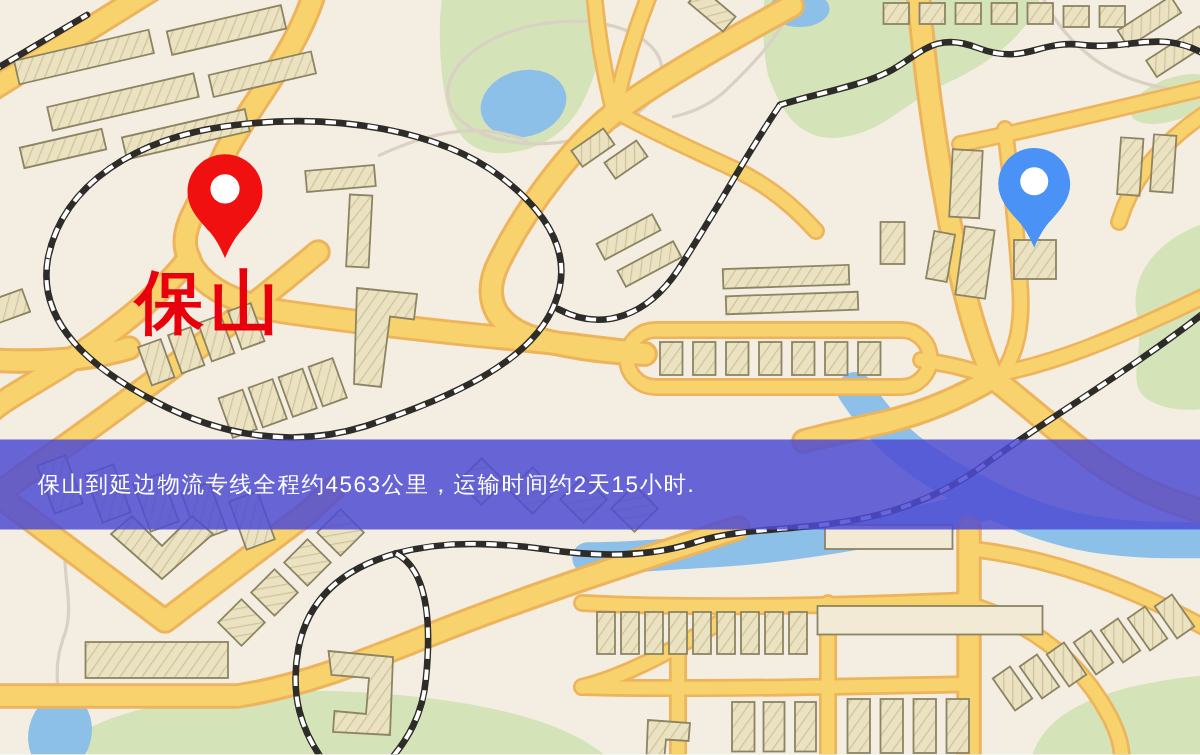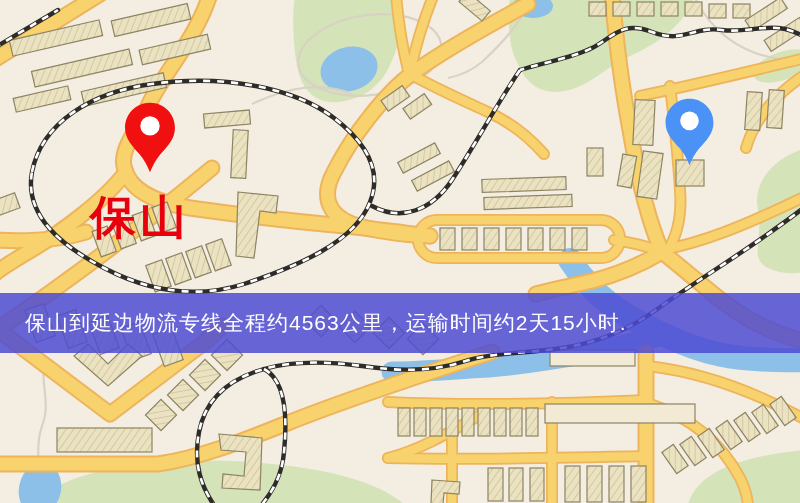--- a/index.html
+++ b/index.html
@@ -28,30 +28,30 @@
 
   
   .pin{position:absolute;}
   .pin svg{display:block;width:100%;height:100%;}
   .pin-origin{left:122px;top:100px;width:56px;height:74px;}
   .pin-origin path{fill:var(--origin-pin,#f01010);}
   .pin-dest{left:662px;top:96px;width:55px;height:71px;}
   .pin-dest path{fill:var(--dest-pin,#4b92f6);}
   .pin circle{fill:#ffffff;}
   .place-label{position:absolute;font-weight:700;line-height:1;white-space:nowrap;}
-  .label-origin{left:90px;top:178px;font-size:46px;letter-spacing:4px;color:var(--origin-label,#e8000d);margin-top:16px;}
+  .label-origin{left:90px;top:178px;font-size:46px;letter-spacing:4px;color:var(--origin-label,#e8000d);}
   .label-dest{left:637px;top:177px;font-size:47px;letter-spacing:16px;color:var(--dest-label,#2f4fe3);}
 
   
   .banner{
     position:absolute;left:0;top:293px;width:800px;height:60px;
     background:var(--banner-bg,rgba(77,75,211,0.85));
     display:flex;align-items:center;box-sizing:border-box;padding-left:25px;
   }
-  .banner span{color:var(--banner-text,#fff);font-size:21px;letter-spacing:1px;}
+  .banner span{color:var(--banner-text,#fff);font-size:15px;letter-spacing:1px;}
 </style>
 </head>
 <body>
 
 <div class="stage">
 
   <svg class="map" viewBox="0 0 800 503" xmlns="http://www.w3.org/2000/svg">
     <defs>
       <pattern id="hatch" width="6" height="6" patternUnits="userSpaceOnUse" patternTransform="rotate(35)">
         <rect width="6" height="6" style="fill:var(--bldg-fill,#ebe2c1)"></rect>

